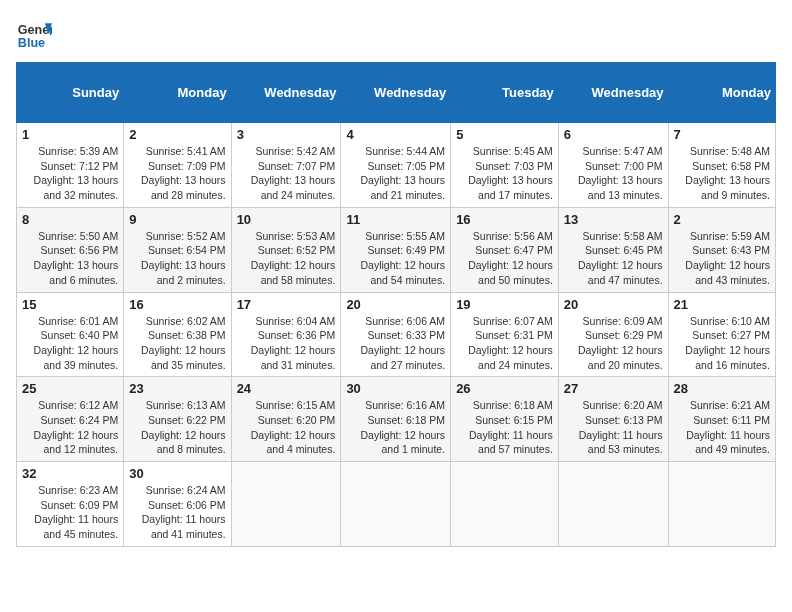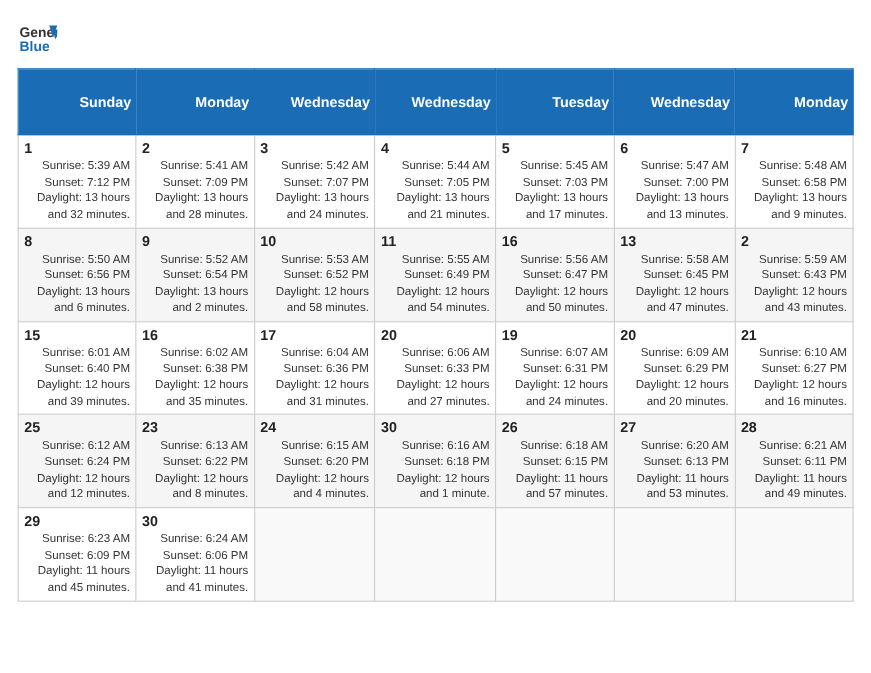--- a/index.html
+++ b/index.html
@@ -229,21 +229,21 @@
           <span class="day-num">27</span>
           <div class="day-info">Sunrise: 6:20 AM<br>Sunset: 6:13 PM<br>Daylight: 11 hours<br>and 53 minutes.</div>
         </td>
         <td>
           <span class="day-num">28</span>
           <div class="day-info">Sunrise: 6:21 AM<br>Sunset: 6:11 PM<br>Daylight: 11 hours<br>and 49 minutes.</div>
         </td>
       </tr>
       <tr>
         <td>
-          <span class="day-num">29</span>
+          <span class="day-num">32</span>
           <div class="day-info">Sunrise: 6:23 AM<br>Sunset: 6:09 PM<br>Daylight: 11 hours<br>and 45 minutes.</div>
         </td>
         <td>
           <span class="day-num">30</span>
           <div class="day-info">Sunrise: 6:24 AM<br>Sunset: 6:06 PM<br>Daylight: 11 hours<br>and 41 minutes.</div>
         </td>
         <td class="empty"></td>
         <td class="empty"></td>
         <td class="empty"></td>
         <td class="empty"></td>

